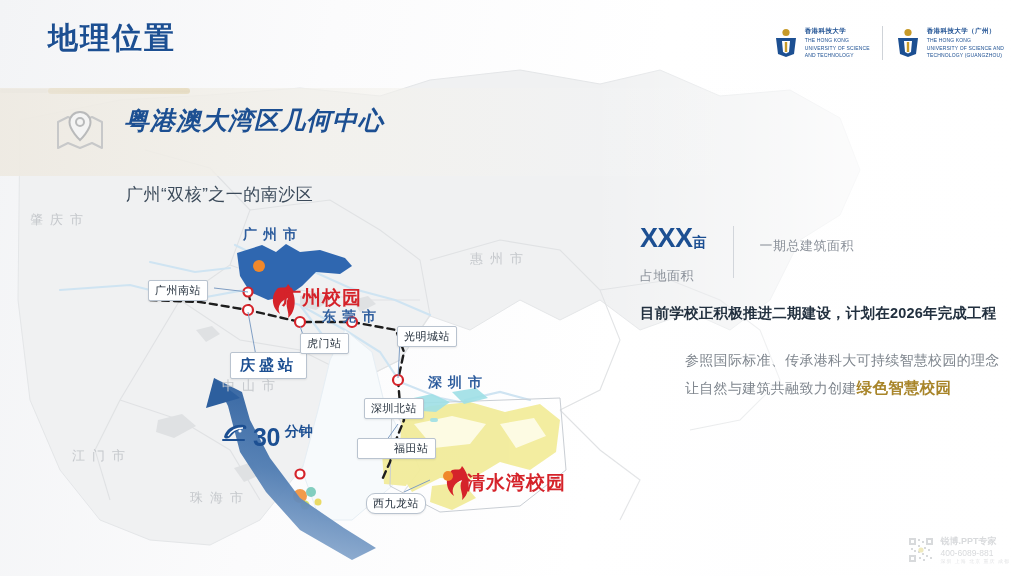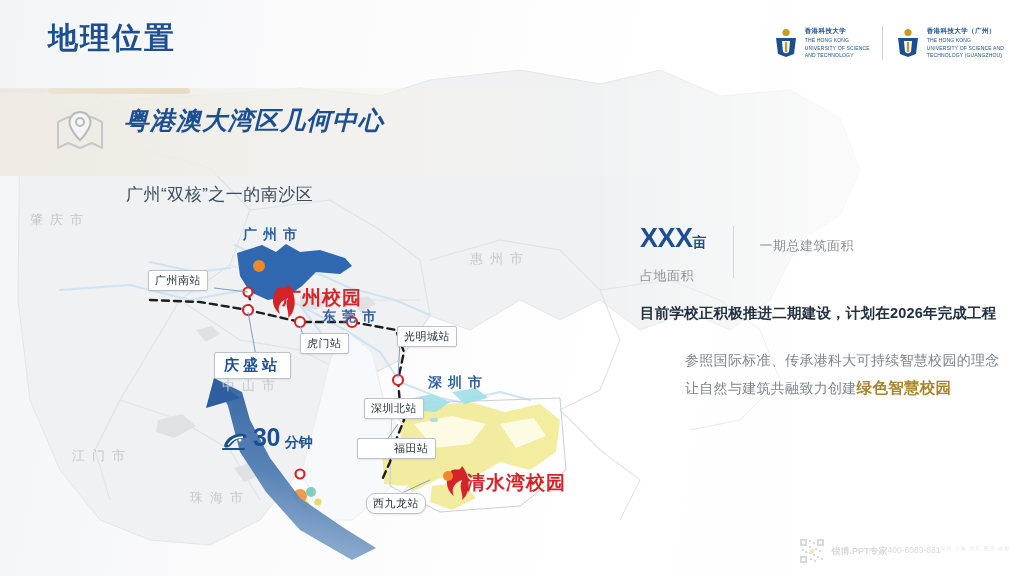--- a/index.html
+++ b/index.html
@@ -69,30 +69,30 @@
 
   
   .m-label { position:absolute; white-space:nowrap; }
   .city-grey { color:#c5c8cc; font-size:13px; letter-spacing:7px; font-weight:500; }
   .city-blue { color:#2f5e9e; font-size:14px; letter-spacing:6px; font-weight:bold; }
   .station-box {
     background:#ffffff; border:1px solid #b9c3cf; border-radius:2px;
     padding:2px 6px; font-size:11px; color:#1f2b38; letter-spacing:.5px;
     box-shadow:0 1px 2px rgba(0,0,0,.08);
   }
-  .station-box.big { font-size:15px; font-weight:bold; color:#1c4f92; letter-spacing:4px; padding:3px 9px; }
+  .station-box.big { font-size:15px; font-weight:bold; color:#1c4f92; letter-spacing:4px; padding:3px 9px;margin-left:16px; }
   .campus-red { color:#d5232a; font-size:19px; font-weight:bold; letter-spacing:1px; }
-  .mins { position:absolute; display:flex; align-items:flex-end; gap:5px; color:#1c4f92; }
+  .mins { position:absolute; display:flex; align-items:flex-start; gap:5px; color:#1c4f92; }
   .mins .num { font-size:25px; font-weight:bold; letter-spacing:-0.5px; }
   .mins .u { font-size:14px; font-weight:bold; }
 
   
   .watermark { position:absolute; right:14px; bottom:12px; display:flex; align-items:center; gap:6px; opacity:.55; }
   .wm-qr { width:26px; height:26px; }
-  .wm-txt { display:flex; flex-direction:row; }
+  .wm-txt { display:flex; flex-direction:column; }
   .wm-1 { font-size:9px; color:#b9bcc0; font-weight:bold; }
   .wm-2 { font-size:8.5px; color:#b9bcc0; }
   .wm-3 { font-size:5px; color:#ccced1; letter-spacing:1px; }
 </style>
 </head>
 <body>
 
 <div id="slide">
 
   <svg id="mapLayer" viewBox="0 0 1024 576" xmlns="http://www.w3.org/2000/svg" aria-hidden="true">
@@ -278,21 +278,21 @@
   <div class="m-label city-grey" style="left:30px;  top:211px;">肇庆市</div>
   <div class="m-label city-grey" style="left:470px; top:250px;">惠州市</div>
   <div class="m-label city-grey" style="left:222px; top:377px;">中山市</div>
   <div class="m-label city-grey" style="left:72px;  top:447px;">江门市</div>
   <div class="m-label city-grey" style="left:190px; top:489px;">珠海市</div>
 
   <div class="m-label city-blue" style="left:243px; top:226px;">广州市</div>
   <div class="m-label city-blue" style="left:322px; top:308px;">东莞市</div>
   <div class="m-label city-blue" style="left:428px; top:374px;">深圳市</div>
 
-  <div class="m-label station-box" style="left:148px; top:270px;">广州南站</div>
+  <div class="m-label station-box" style="left:148px; top:280px;">广州南站</div>
   <div class="m-label station-box big" style="left:214px; top:352px;">庆盛站</div>
   <div class="m-label station-box" style="left:300px; top:333px;">虎门站</div>
   <div class="m-label station-box" style="left:397px; top:326px;">光明城站</div>
   <div class="m-label station-box" style="left:364px; top:398px;">深圳北站</div>
   <div class="m-label station-box" style="left:357px; top:438px;padding-left:36px;">福田站</div>
   <div class="m-label station-box" style="left:366px; top:493px;border-radius:9px;">西九龙站</div>
 
   <div class="m-label campus-red" style="left:282px; top:285px;">广州校园</div>
   <div class="m-label campus-red" style="left:466px; top:470px;">清水湾校园</div>
 

